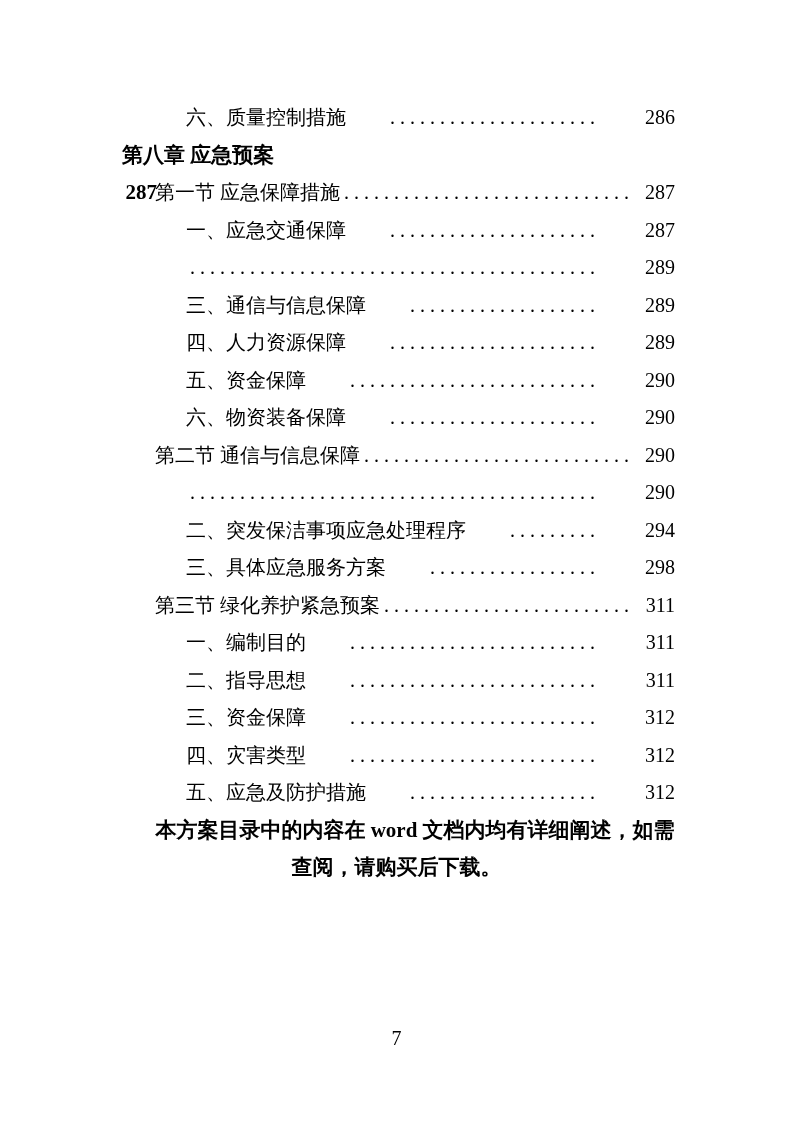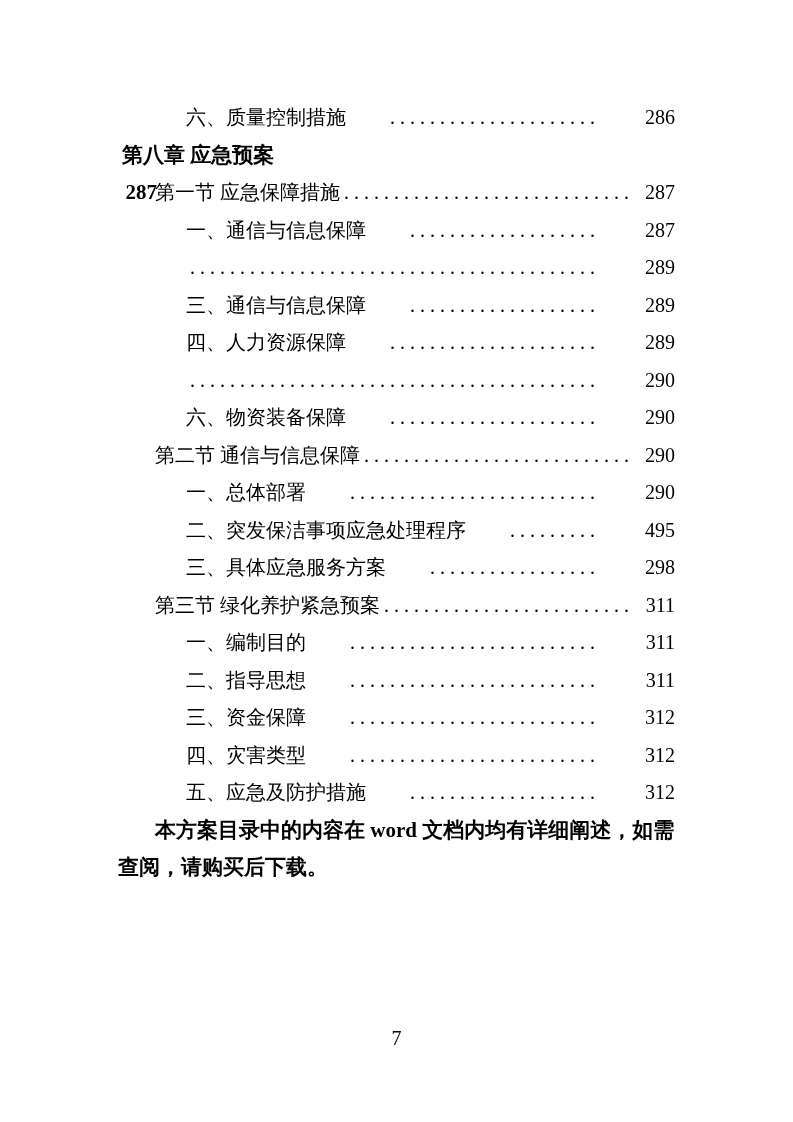--- a/index.html
+++ b/index.html
@@ -63,20 +63,21 @@
     font-size: 21px;
     line-height: 37.5px;
     height: 37.5px;
   }
   .notice-body {
     margin: 0;
     text-indent: 37px;
     font-weight: 700;
     font-size: 21px;
     line-height: 37.5px;
+    text-align: center;
   }
   .page-footer {
     position: absolute;
     top: 1024px;
     left: 0;
     width: 793px;
     text-align: center;
     font-size: 20px;
     line-height: 28px;
   }
@@ -98,21 +99,21 @@
     <span class="toc-page">287</span>
   </div>
 
   <div class="toc-row lvl2">
     <span class="toc-title">第一节 应急保障措施</span>
     <span class="toc-leader"></span>
     <span class="toc-page">287</span>
   </div>
 
   <div class="toc-row lvl3">
-    <span class="toc-title">一、通信与信息保障</span>
+    <span class="toc-title">一、应急交通保障</span>
     <span class="toc-leader"></span>
     <span class="toc-page">287</span>
   </div>
 
   <div class="toc-row lvl3">
     <span class="toc-leader"></span>
     <span class="toc-page">289</span>
   </div>
 
   <div class="toc-row lvl3">
@@ -121,46 +122,46 @@
     <span class="toc-page">289</span>
   </div>
 
   <div class="toc-row lvl3">
     <span class="toc-title">四、人力资源保障</span>
     <span class="toc-leader"></span>
     <span class="toc-page">289</span>
   </div>
 
   <div class="toc-row lvl3">
+    <span class="toc-title">五、资金保障</span>
     <span class="toc-leader"></span>
     <span class="toc-page">290</span>
   </div>
 
   <div class="toc-row lvl3">
     <span class="toc-title">六、物资装备保障</span>
     <span class="toc-leader"></span>
     <span class="toc-page">290</span>
   </div>
 
   <div class="toc-row lvl2">
     <span class="toc-title">第二节 通信与信息保障</span>
     <span class="toc-leader"></span>
     <span class="toc-page">290</span>
   </div>
 
   <div class="toc-row lvl3">
-    <span class="toc-title">一、总体部署</span>
     <span class="toc-leader"></span>
     <span class="toc-page">290</span>
   </div>
 
   <div class="toc-row lvl3">
     <span class="toc-title">二、突发保洁事项应急处理程序</span>
     <span class="toc-leader"></span>
-    <span class="toc-page">495</span>
+    <span class="toc-page">294</span>
   </div>
 
   <div class="toc-row lvl3">
     <span class="toc-title">三、具体应急服务方案</span>
     <span class="toc-leader"></span>
     <span class="toc-page">298</span>
   </div>
 
   <div class="toc-row lvl2">
     <span class="toc-title">第三节 绿化养护紧急预案</span>

